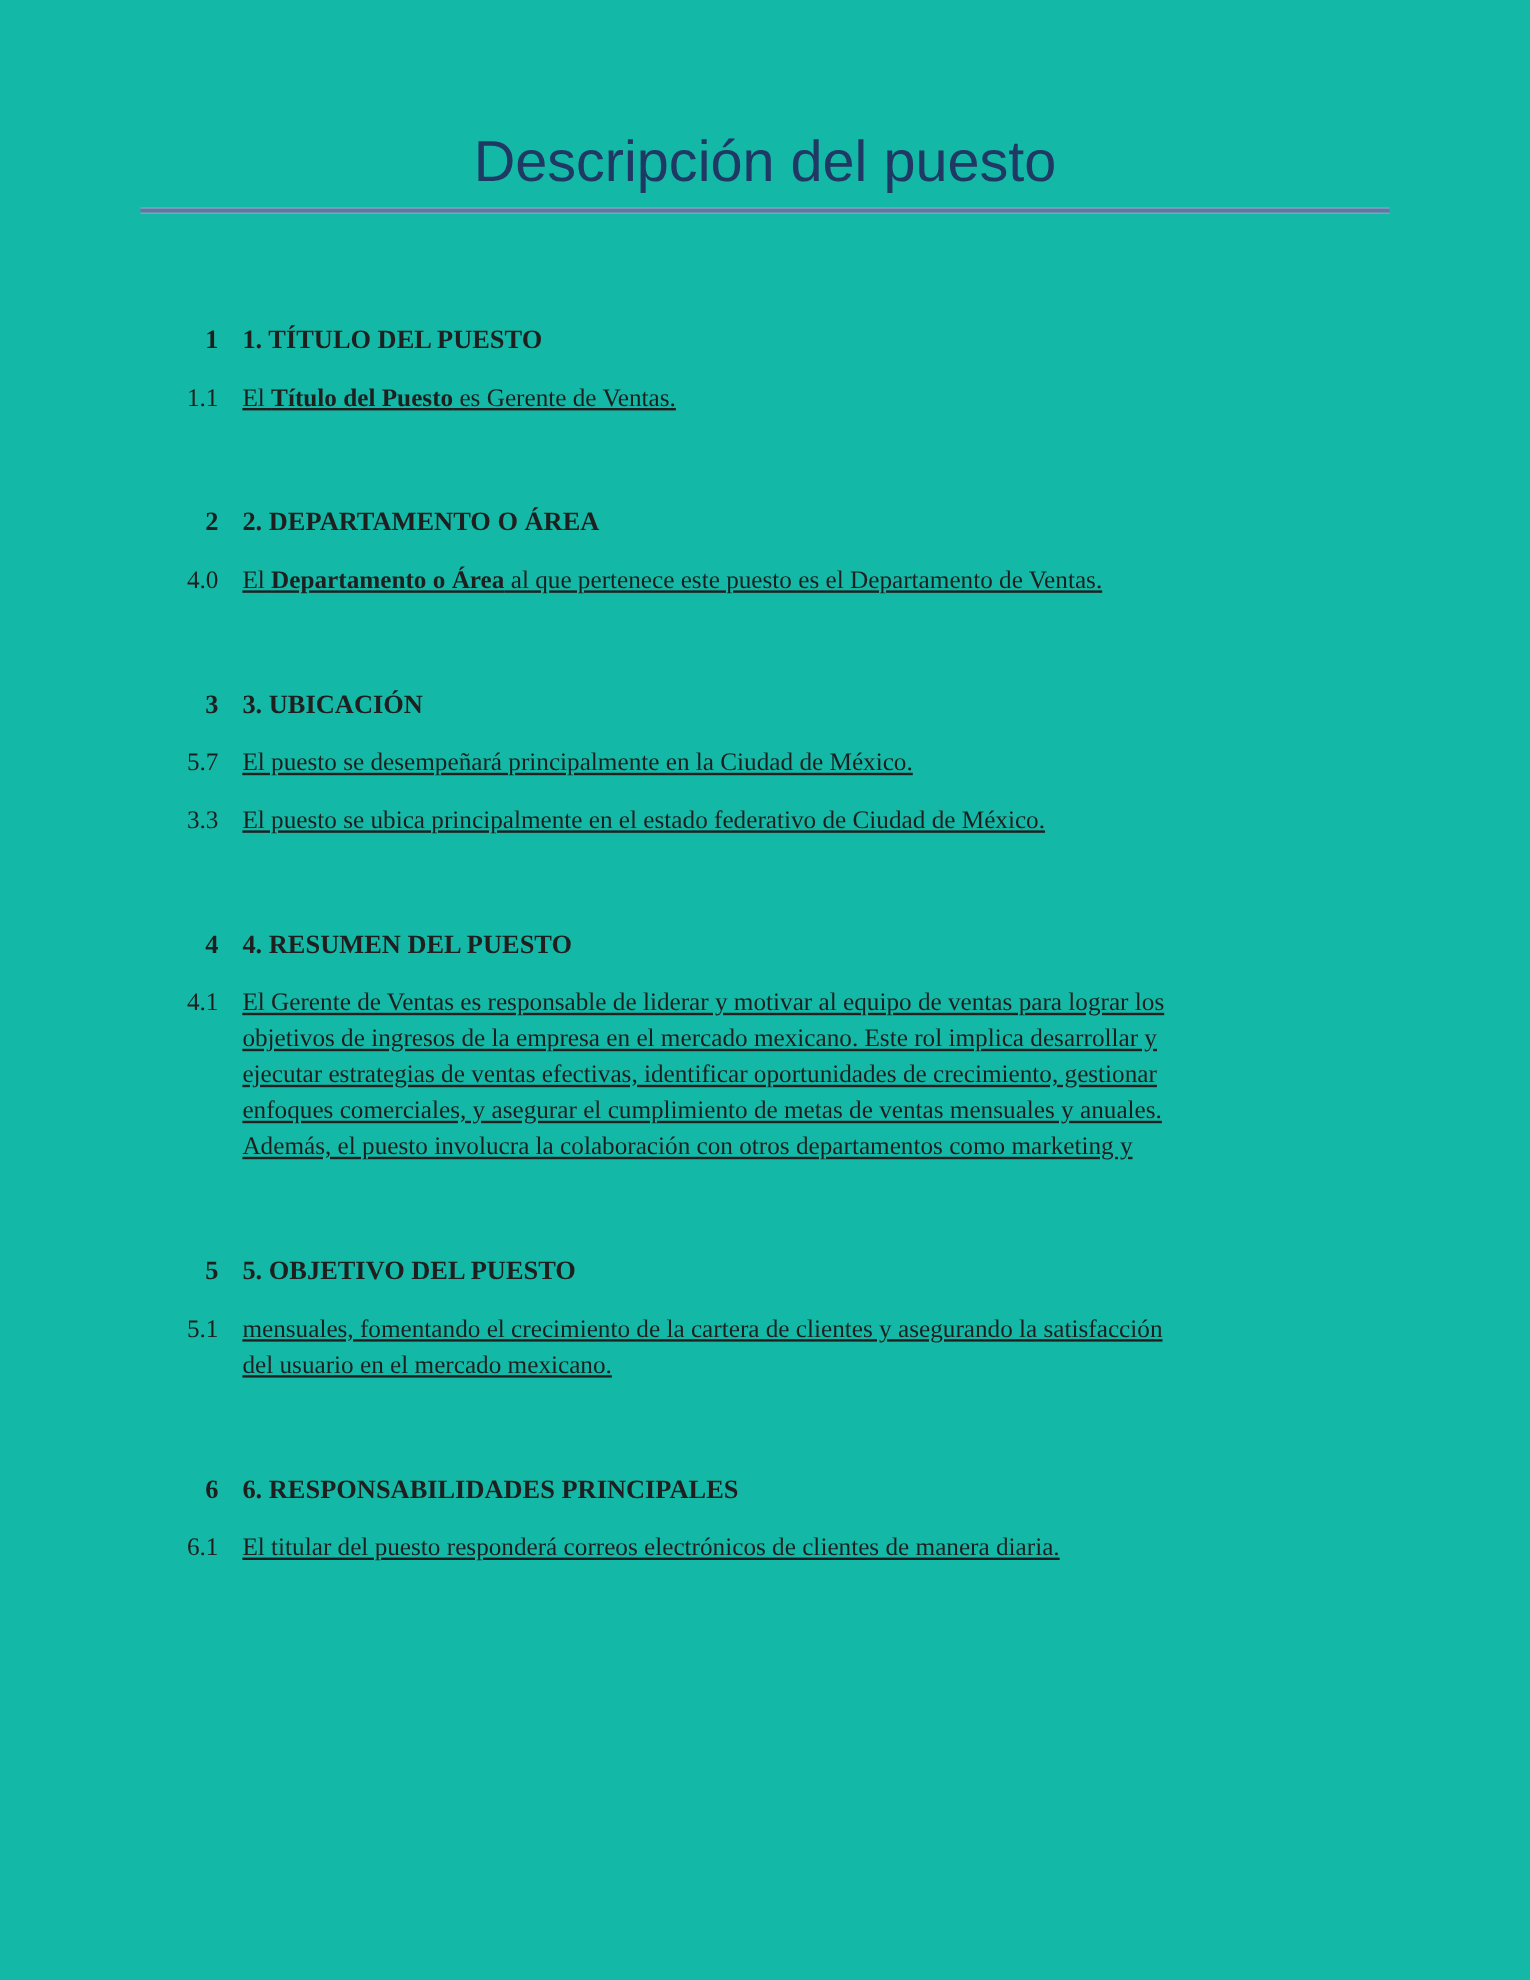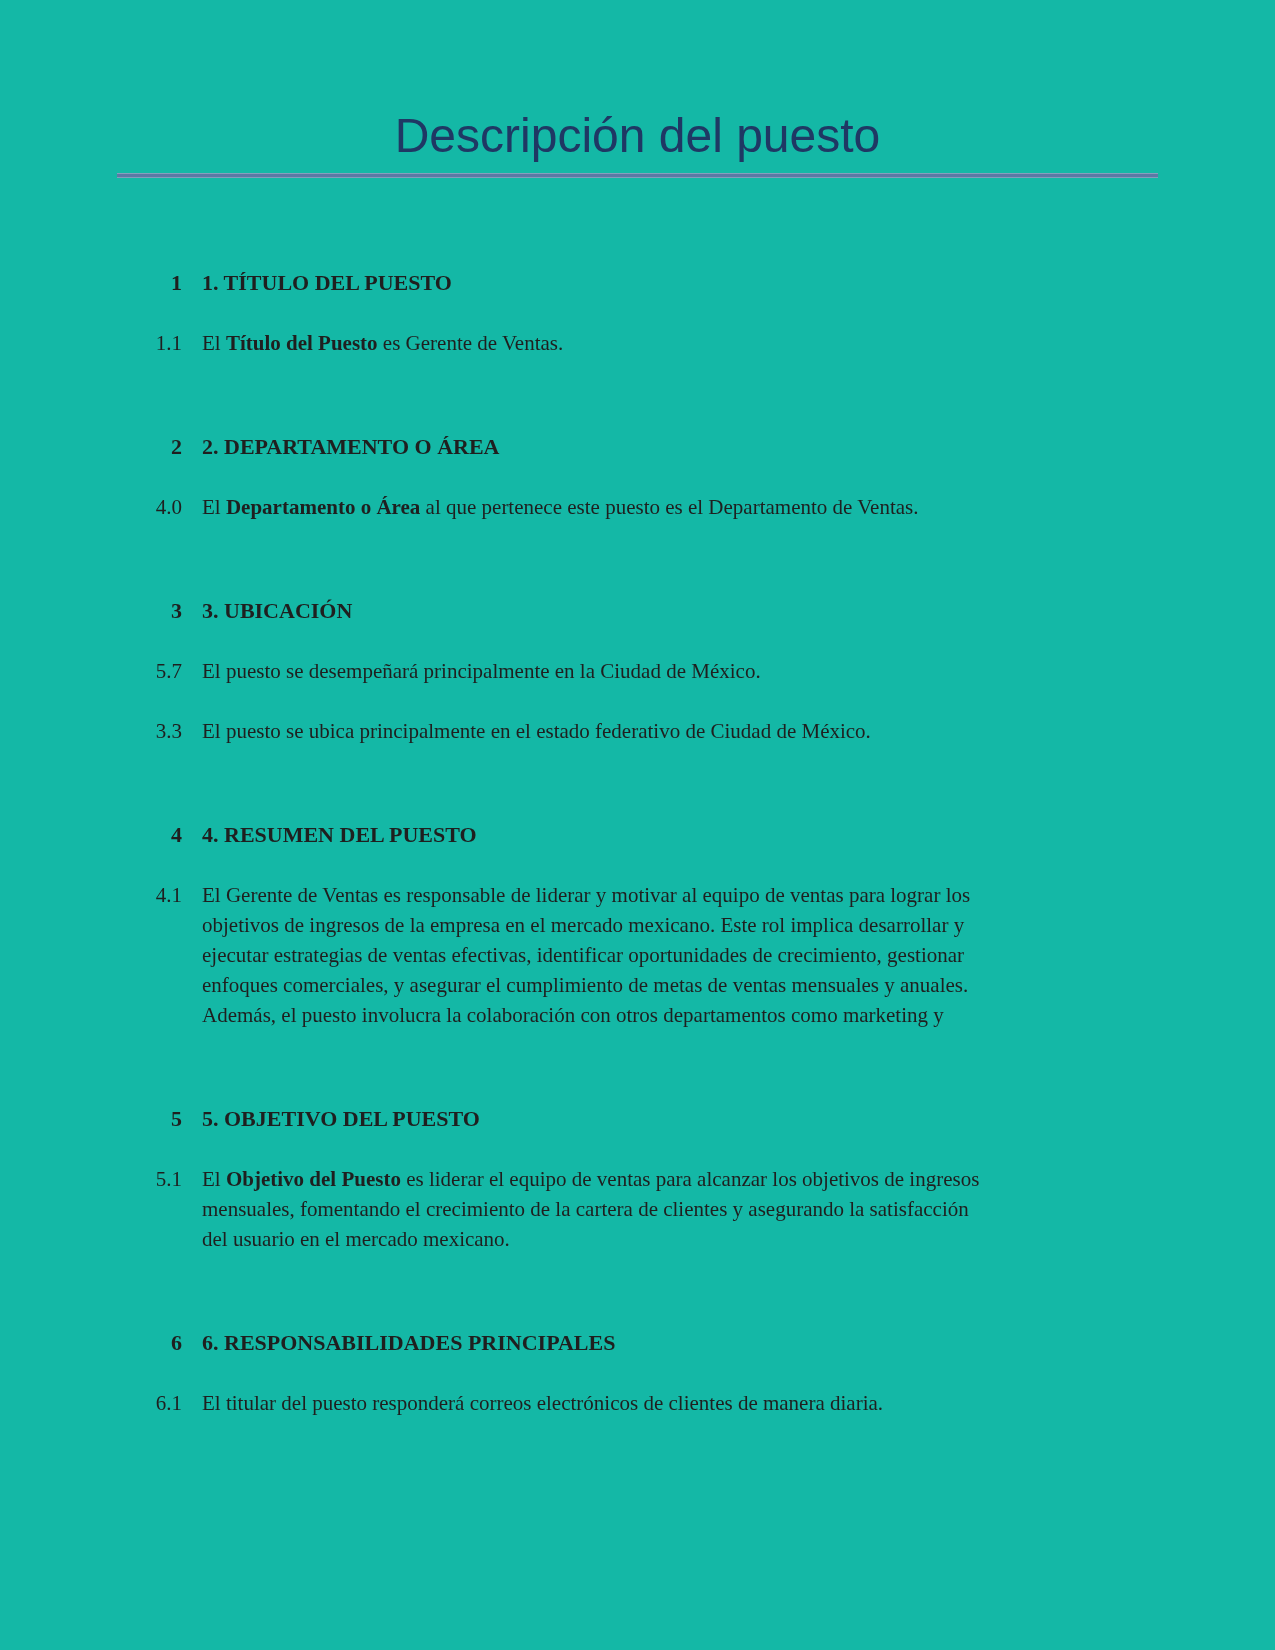--- a/index.html
+++ b/index.html
@@ -49,26 +49,26 @@
     text-align: right;
   }
   .gap-col { flex: 0 0 20px; }
   .text-col { flex: 1 1 auto; max-width: 956px; }
   .section-heading-row {
     font-weight: 700;
     font-size: 22px;
     line-height: 30px;
   }
   .item {
-    margin-top: 30px;
+    margin-top: 18px;
     font-size: 21px;
     line-height: 30px;
   }
   .item .num-col { font-weight: 400; }
-  .line { white-space: nowrap; }
+  .line { white-space: nowrap; text-decoration: underline; }
   .b { font-weight: 700; }
 </style>
 </head>
 <body>
 
 <div class="doc">
   <div class="content">
     <div class="doc-title">Descripción del puesto</div>
     <div class="title-rule"></div>
 
@@ -158,21 +158,20 @@
     <div class="row section-heading-row">
       <div class="num-col">5</div>
       <div class="gap-col"></div>
       <div class="text-col">5. OBJETIVO DEL PUESTO</div>
     </div>
     <div>
   <div class="row item">
     <div class="num-col">5.1</div>
     <div class="gap-col"></div>
     <div class="text-col">
-                <div class="line"><span>El </span><span class="b">Objetivo del Puesto</span><span> es liderar el equipo de ventas para alcanzar los objetivos de ingresos</span></div>
                 <div class="line"><span>mensuales, fomentando el crecimiento de la cartera de clientes y asegurando la satisfacción</span></div>
                 <div class="line"><span>del usuario en el mercado mexicano.</span></div>
               </div>
   </div>
 </div>
   </div>
 
   <div class="section">
     <div class="row section-heading-row">
       <div class="num-col">6</div>

